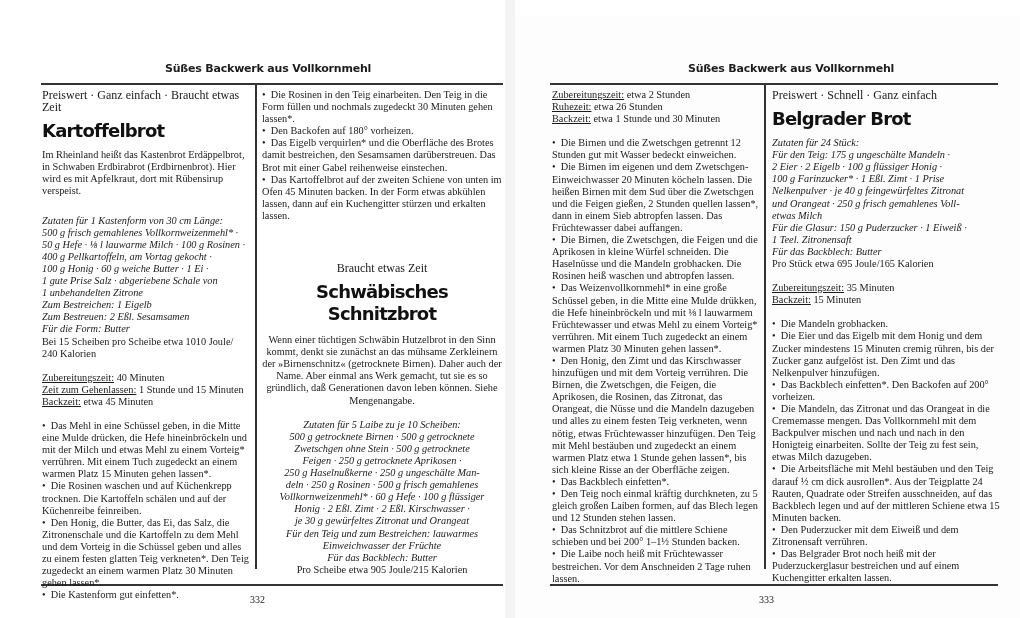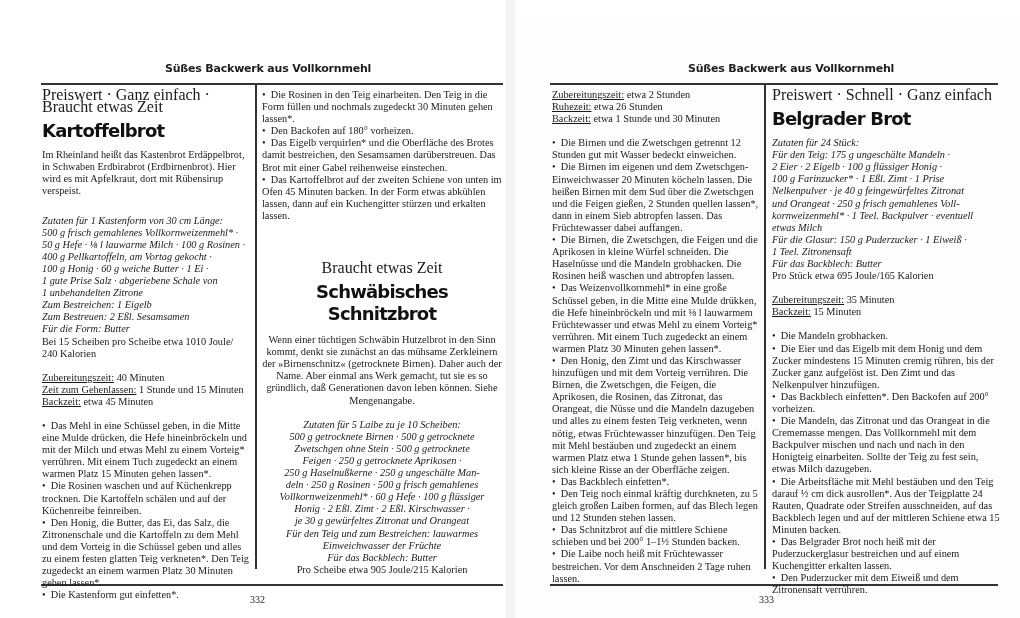--- a/index.html
+++ b/index.html
@@ -7,21 +7,21 @@
   body { position: relative; font-family: "Liberation Serif", "DejaVu Serif", serif; color: #1a1a1a; }
   .page { position: absolute; top: 17px; height: 618px; background: #fff; }
   #page-left { left: 0; width: 505px; }
   #page-right { left: 515px; width: 505px; background: #fdfdfd; }
   .spread-gap { position: absolute; left: 505px; top: 0; width: 10px; height: 618px; background: #f4f4f4; }
   .running-head { position: absolute; top: 45px; font-family: "DejaVu Sans", sans-serif; font-weight: bold; font-size: 11px; letter-spacing: -0.2px; color: #1d1d1d; }
   .rule { position: absolute; height: 2px; background: #333; }
   .vrule { position: absolute; width: 1.5px; background: #333; }
   .col { position: absolute; font-size: 10.3px; line-height: 12.1px; }
   .col p { margin: 0; }
-  .tags { font-size: 16px; }
+  .tags { font-size: 12px; }
   .title { font-family: "DejaVu Sans", sans-serif; font-weight: bold; font-size: 18px; letter-spacing: -0.8px; line-height: 22px; margin: 7px 0 7px 0; color: #111; transform: scaleX(1.0); transform-origin: left; }
   .ital { font-style: italic; }
   .u { text-decoration: underline; text-underline-offset: 1px; }
   .gap { height: 12px; }
   .bullet::before { content: "\2022\00a0\00a0"; }
   .pnum { position: absolute; font-size: 10px; top: 577px; }
 </style>
 </head>
 <body>
 
@@ -122,34 +122,33 @@
   <div class="col" style="left:257px; top:72px; width:228px;">
     <p class="tags">Preiswert · Schnell · Ganz einfach</p>
     <div class="title">Belgrader Brot</div>
     <div class="ital">
       <p>Zutaten für 24 Stück:</p>
       <p>Für den Teig: 175 g ungeschälte Mandeln ·</p>
       <p>2 Eier · 2 Eigelb · 100 g flüssiger Honig ·</p>
       <p>100 g Farinzucker* · 1 Eßl. Zimt · 1 Prise</p>
       <p>Nelkenpulver · je 40 g feingewürfeltes Zitronat</p>
       <p>und Orangeat · 250 g frisch gemahlenes Voll-</p>
-      <p>kornweizenmehl* · 1 Teel. Backpulver · eventuell</p>
       <p>etwas Milch</p>
       <p>Für die Glasur: 150 g Puderzucker · 1 Eiweiß ·</p>
       <p>1 Teel. Zitronensaft</p>
       <p>Für das Backblech: Butter</p>
     </div>
     <p>Pro Stück etwa 695 Joule/165 Kalorien</p>
     <div class="gap"></div>
     <p><span class="u">Zubereitungszeit:</span><span> 35 Minuten</span></p>
     <p><span class="u">Backzeit:</span><span> 15 Minuten</span></p>
     <div class="gap"></div>
     <p class="bullet">Die Mandeln grobhacken.</p>
     <p class="bullet">Die Eier und das Eigelb mit dem Honig und dem Zucker mindestens 15 Minuten cremig rühren, bis der Zucker ganz aufgelöst ist. Den Zimt und das Nelkenpulver hinzufügen.</p>
     <p class="bullet">Das Backblech einfetten*. Den Backofen auf 200° vorheizen.</p>
     <p class="bullet">Die Mandeln, das Zitronat und das Orangeat in die Crememasse mengen. Das Vollkornmehl mit dem Backpulver mischen und nach und nach in den Honigteig einarbeiten. Sollte der Teig zu fest sein, etwas Milch dazugeben.</p>
     <p class="bullet">Die Arbeitsfläche mit Mehl bestäuben und den Teig darauf ½ cm dick ausrollen*. Aus der Teigplatte 24 Rauten, Quadrate oder Streifen ausschneiden, auf das Backblech legen und auf der mittleren Schiene etwa 15 Minuten backen.</p>
+    <p class="bullet">Den Puderzucker mit dem Eiweiß und dem Zitronensaft verrühren.</p>
     <p class="bullet">Das Belgrader Brot noch heiß mit der Puderzuckerglasur bestreichen und auf einem Kuchengitter erkalten lassen.</p>
-    <p class="bullet">Den Puderzucker mit dem Eiweiß und dem Zitronensaft verrühren.</p>
   </div>
 
   <div class="pnum" style="left:244px;">333</div>
 </div>
 
 </body></html>

